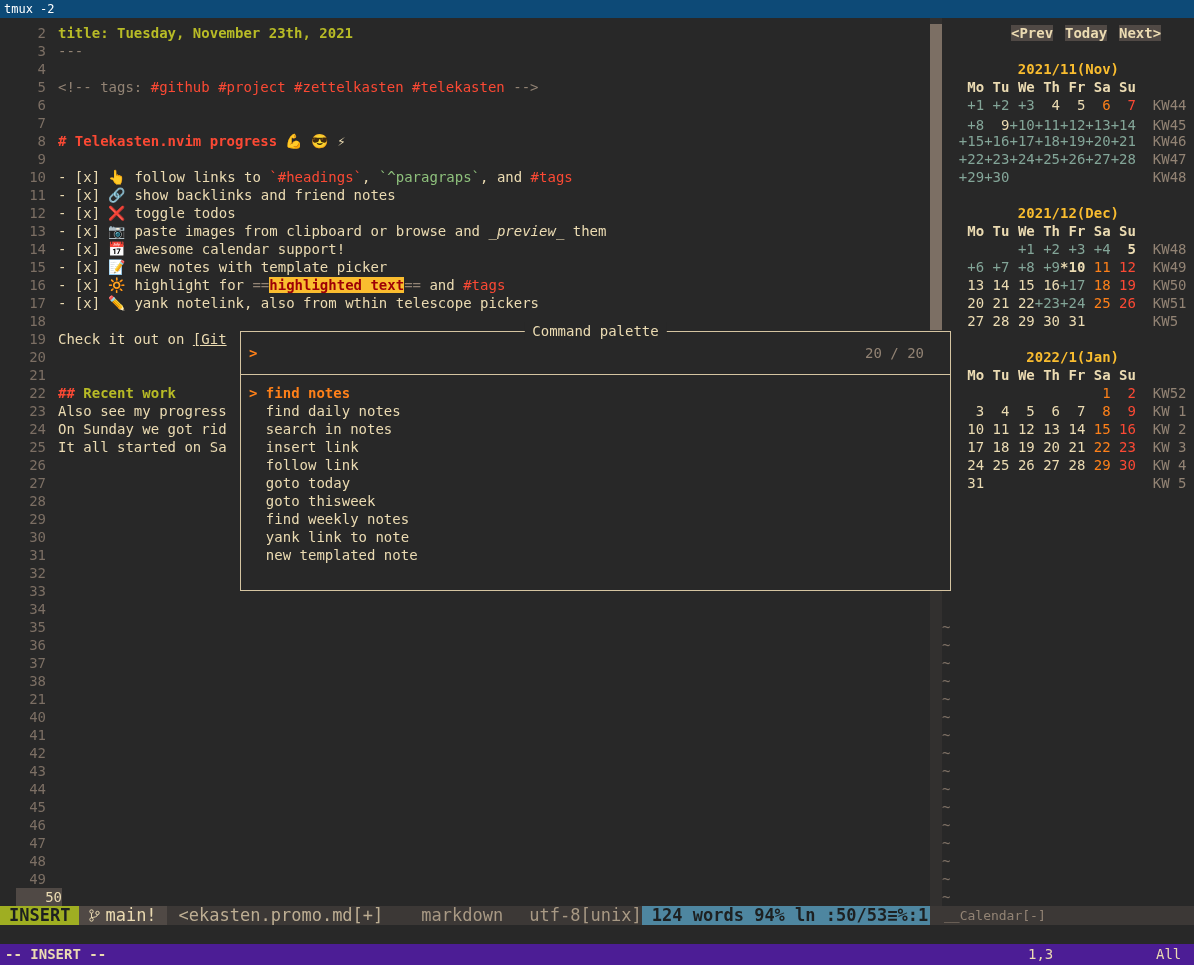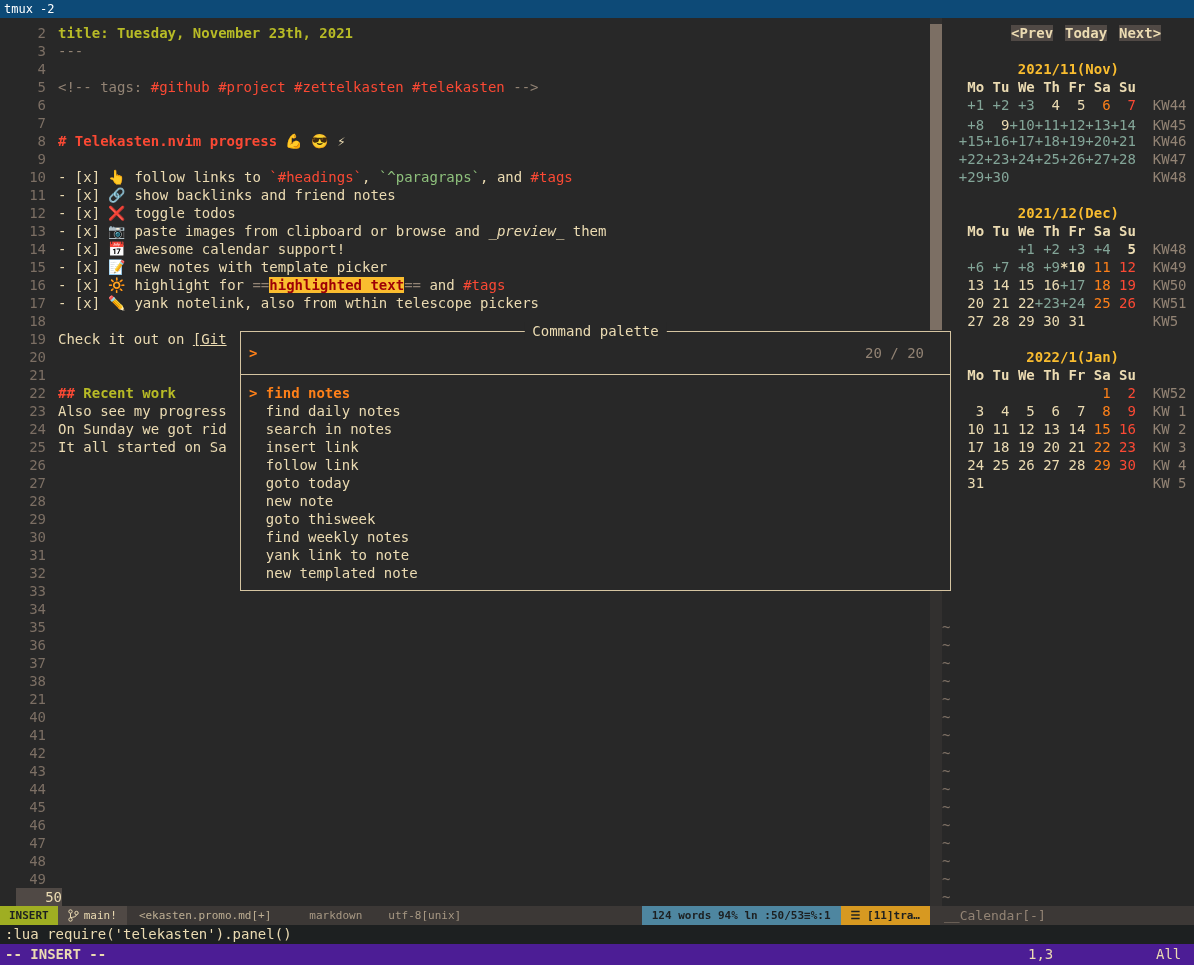--- a/index.html
+++ b/index.html
@@ -44,21 +44,21 @@
                padding:0 8px;color:var(--fg);white-space:pre;}
   .popup-prompt{height:43px;line-height:43px;border-bottom:1px solid var(--border);position:relative;
                 padding-left:8px;box-sizing:border-box;}
   .prompt-char{color:var(--orange);font-weight:bold;}
   .popup-counter{position:absolute;right:26px;top:0;color:var(--gray);}
   .popup-items{padding-top:9px;}
   .pitem{height:18px;padding-left:8px;white-space:pre;color:var(--fg);}
   .pitem.sel{color:var(--orange);font-weight:bold;}
   
   .statusline{position:absolute;left:0;top:906px;width:930px;height:19px;display:flex;
-              font-size:11px;line-height:19px;white-space:pre;text-align:right;}
+              font-size:17px;line-height:19px;white-space:pre;text-align:right;}
   .sl-mode{background:var(--mode-green);color:#1d2021;font-weight:bold;padding:0 9px;}
   .sl-branch{background:var(--seg-mid);color:var(--fg);padding:0 10px;display:flex;align-items:center;gap:5px;}
   .sl-file{background:var(--seg-dark);color:#bdae93;padding:0 12px;}
   .sl-mid{background:var(--seg-dark);color:#a89984;flex:1;display:flex;gap:26px;padding-left:26px;}
   .sl-stats{background:var(--stat-blue);color:#1d2021;font-weight:bold;padding:0 10px;}
   .sl-buffers{background:var(--stat-orange);color:#1d2021;font-weight:bold;padding:0 10px;}
   .cal-status{position:absolute;left:930px;top:906px;width:264px;height:19px;background:var(--seg-dark);
               color:var(--gray);line-height:19px;padding-left:14px;box-sizing:border-box;font-size:13px;}
   .cmdline{position:absolute;left:0;top:925px;width:100%;height:19px;background:#1d2021;
            line-height:19px;padding-left:5px;box-sizing:border-box;}
@@ -183,21 +183,20 @@
       <span class="prompt-char">&gt;</span>
       <span class="popup-counter">20 / 20</span>
     </div>
     <div class="popup-items" id="popup-items">
         <div class="pitem sel">&gt; find notes</div>
         <div class="pitem">  find daily notes</div>
         <div class="pitem">  search in notes</div>
         <div class="pitem">  insert link</div>
         <div class="pitem">  follow link</div>
         <div class="pitem">  goto today</div>
-        <div class="pitem">  new note</div>
         <div class="pitem">  goto thisweek</div>
         <div class="pitem">  find weekly notes</div>
         <div class="pitem">  yank link to note</div>
         <div class="pitem">  new templated note</div>
       </div>
   </div>
 
   <div class="statusline">
     <span class="sl-mode">INSERT</span>
     <span class="sl-branch">
@@ -213,21 +212,20 @@
     <span class="sl-mid">
       <span>markdown</span>
       <span>utf-8[unix]</span>
     </span>
     <span class="sl-stats">124 words 94% ln :50/53≡%:1</span>
     <span class="sl-buffers"><span>☰</span> <span>[11]tra…</span></span>
   </div>
 
   <div class="cal-status">__Calendar[-]</div>
 
-  <div class="cmdline">:lua require('telekasten').panel()</div>
 
   <div class="modeline">
     <span class="mode-flag">-- INSERT --</span>
     <span class="ruler">1,3</span>
     <span class="scrollpos">All</span>
   </div>
 
 </div>
 
 </body></html>

